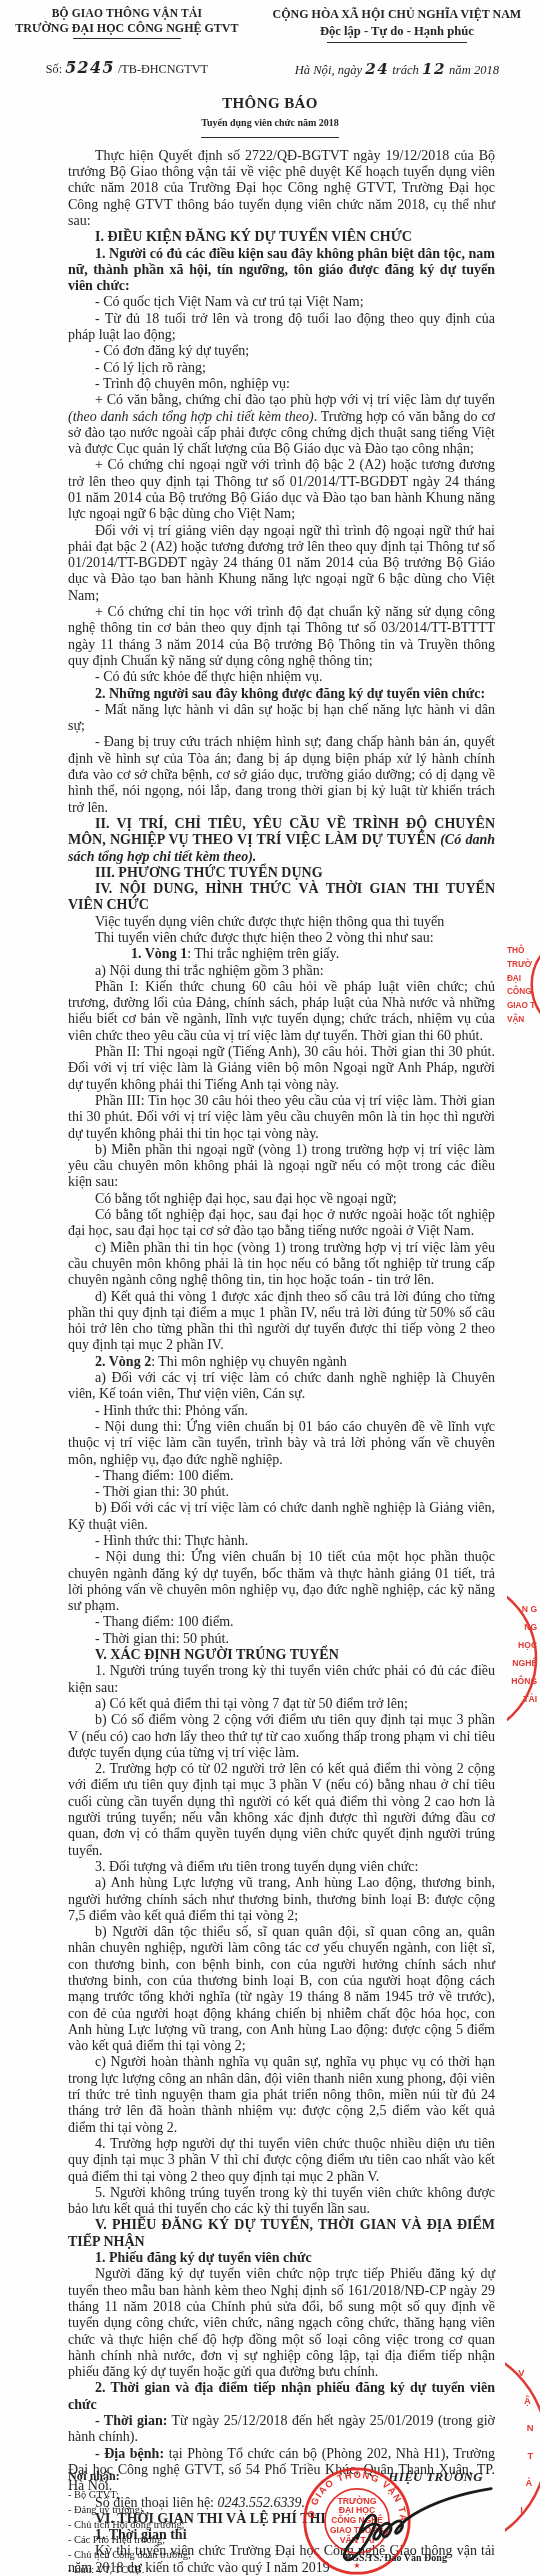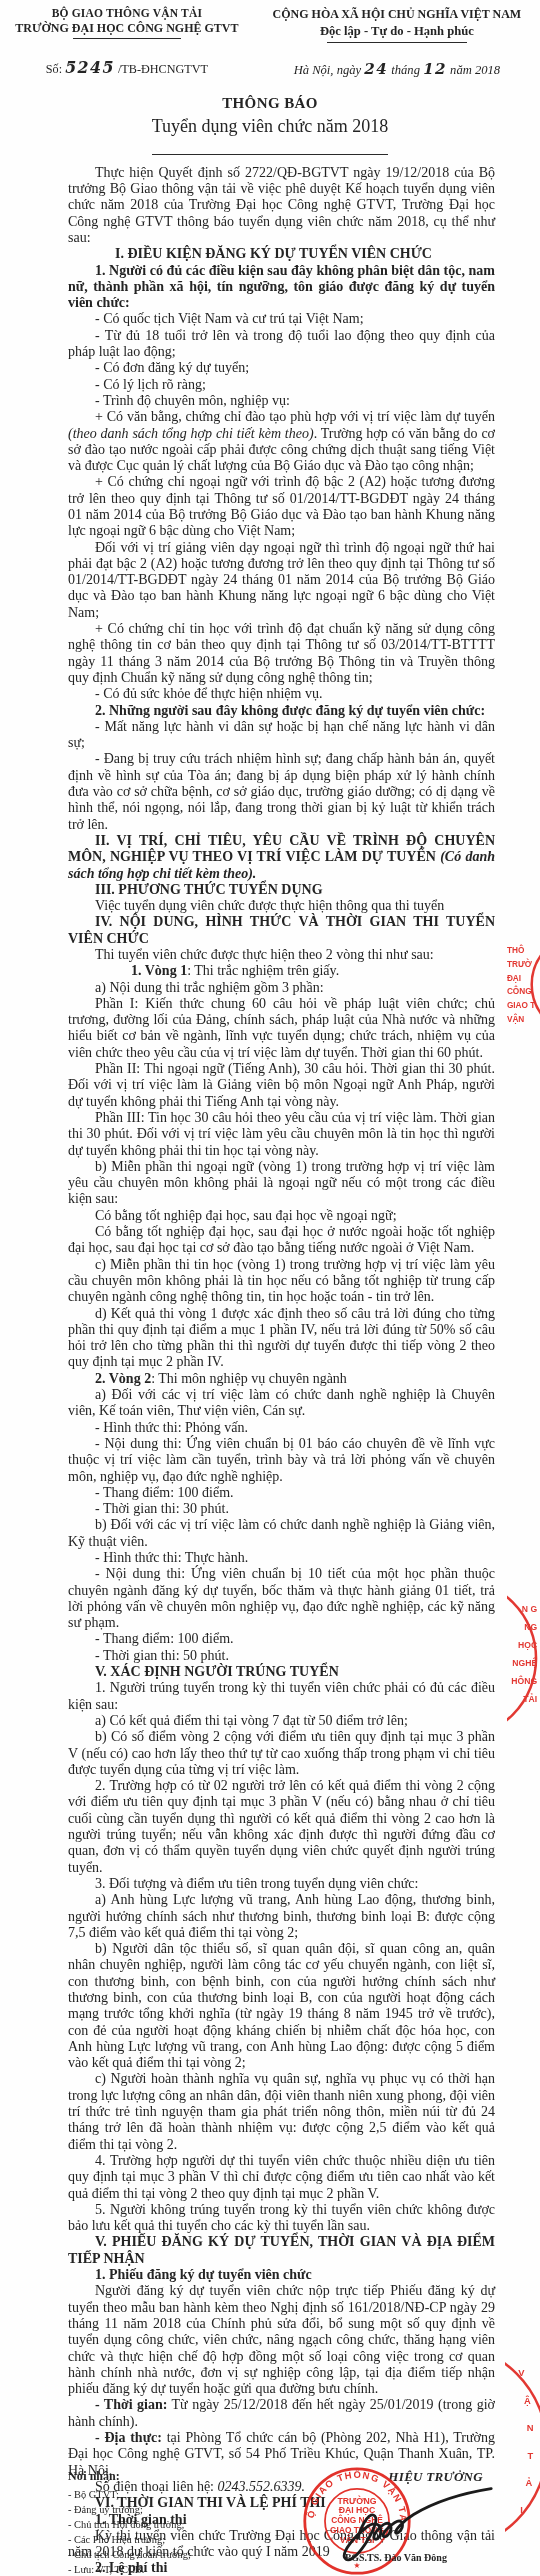--- a/index.html
+++ b/index.html
@@ -19,21 +19,21 @@
   .rule-right{width:140px;}
   .motto1{font-weight:bold;font-size:12px;}
   .motto2{font-weight:bold;font-size:12.6px;margin-top:2.2px;}
   .docnum{margin-top:19px;font-size:12.2px;text-align:center;}
   .hand{font-family:"DejaVu Serif",serif;font-style:italic;font-weight:600;font-size:1.3em;letter-spacing:1.4px;}
   .dateline{margin-top:17.3px;font-style:italic;font-size:12.6px;text-align:center;}
   .dateline .hand{font-size:1.2em;text-align:right;}
   
   .title1{text-align:center;font-weight:bold;font-size:15px;margin-top:17.3px;letter-spacing:0.4px;}
   .title2{text-align:center;margin-top:3.6px;}
-  .title2 span{display:inline-block;font-weight:normal;font-size:18px;border-bottom:1.2px solid #2a2a2a;padding-bottom:17px;}
+  .title2 span{display:inline-block;font-weight:bold;font-size:10px;border-bottom:1.2px solid #2a2a2a;padding-bottom:9px;}
   
   .body-wrap{padding:10px 45px 0 68px;}
   .para{margin:0;text-align:justify;text-indent:27px;font-size:14px;line-height:16.3px;}
   
   .footer-left{position:absolute;left:68px;top:2469px;width:216px;}
   .recip-label{font-weight:bold;font-size:12px;}
   .recip-list{list-style:none;margin:2.9px 0 0;padding:0;font-size:10.4px;line-height:15px;}
   .sign-title{position:absolute;left:310px;top:2469px;width:173px;text-align:right;
     font-weight:bold;font-size:13px;letter-spacing:0.3px;font-style:italic;}
   .signer-name{position:absolute;left:295px;top:2552px;width:202px;text-align:center;
@@ -58,53 +58,53 @@
         <span>/TB-ĐHCNGTVT</span>
       </div>
     </div>
     <div class="hcol-right">
       <div class="motto1">CỘNG HÒA XÃ HỘI CHỦ NGHĨA VIỆT NAM</div>
       <div class="motto2">Độc lập - Tự do - Hạnh phúc</div>
       <div class="hrule rule-right"></div>
       <div class="dateline">
         <span>Hà Nội, ngày</span>
         <span class="hand">24</span>
-        <span>tháng</span>
+        <span>trách</span>
         <span class="hand">12</span>
         <span>năm 2018</span>
       </div>
     </div>
   </div>
 
   <div class="title1">THÔNG BÁO</div>
   <div class="title2">
     <span>Tuyển dụng viên chức năm 2018</span>
   </div>
 
   <div class="body-wrap">
       <p class="para"><span>Thực hiện Quyết định số 2722/QĐ-BGTVT ngày 19/12/2018 của Bộ trưởng Bộ Giao thông vận tải về việc phê duyệt Kế hoạch tuyển dụng viên chức năm 2018 của Trường Đại học Công nghệ GTVT, Trường Đại học Công nghệ GTVT thông báo tuyển dụng viên chức năm 2018, cụ thể như sau:</span></p>
-      <p class="para"><span style="font-weight: bold; margin-left: 20px;">I. ĐIỀU KIỆN ĐĂNG KÝ DỰ TUYỂN VIÊN CHỨC</span></p>
+      <p class="para"><span style="font-weight: bold;">I. ĐIỀU KIỆN ĐĂNG KÝ DỰ TUYỂN VIÊN CHỨC</span></p>
       <p class="para"><span style="font-weight: bold;">1. Người có đủ các điều kiện sau đây không phân biệt dân tộc, nam nữ, thành phần xã hội, tín ngưỡng, tôn giáo được đăng ký dự tuyển viên chức:</span></p>
       <p class="para"><span>- Có quốc tịch Việt Nam và cư trú tại Việt Nam;</span></p>
       <p class="para"><span>- Từ đủ 18 tuổi trở lên và trong độ tuổi lao động theo quy định của pháp luật lao động;</span></p>
       <p class="para"><span>- Có đơn đăng ký dự tuyển;</span></p>
       <p class="para"><span>- Có lý lịch rõ ràng;</span></p>
       <p class="para"><span>- Trình độ chuyên môn, nghiệp vụ:</span></p>
       <p class="para"><span>+ Có văn bằng, chứng chỉ đào tạo phù hợp với vị trí việc làm dự tuyển </span><span style="font-style: italic;">(theo danh sách tổng hợp chi tiết kèm theo)</span><span>. Trường hợp có văn bằng do cơ sở đào tạo nước ngoài cấp phải được công chứng dịch thuật sang tiếng Việt và được Cục quản lý chất lượng của Bộ Giáo dục và Đào tạo công nhận;</span></p>
       <p class="para"><span>+ Có chứng chỉ ngoại ngữ với trình độ bậc 2 (A2) hoặc tương đương trở lên theo quy định tại Thông tư số 01/2014/TT-BGDĐT ngày 24 tháng 01 năm 2014 của Bộ trưởng Bộ Giáo dục và Đào tạo ban hành Khung năng lực ngoại ngữ 6 bậc dùng cho Việt Nam;</span></p>
       <p class="para"><span>Đối với vị trí giảng viên dạy ngoại ngữ thì trình độ ngoại ngữ thứ hai phải đạt bậc 2 (A2) hoặc tương đương trở lên theo quy định tại Thông tư số 01/2014/TT-BGDĐT ngày 24 tháng 01 năm 2014 của Bộ trưởng Bộ Giáo dục và Đào tạo ban hành Khung năng lực ngoại ngữ 6 bậc dùng cho Việt Nam;</span></p>
       <p class="para"><span>+ Có chứng chỉ tin học với trình độ đạt chuẩn kỹ năng sử dụng công nghệ thông tin cơ bản theo quy định tại Thông tư số 03/2014/TT-BTTTT ngày 11 tháng 3 năm 2014 của Bộ trưởng Bộ Thông tin và Truyền thông quy định Chuẩn kỹ năng sử dụng công nghệ thông tin;</span></p>
       <p class="para"><span>- Có đủ sức khỏe để thực hiện nhiệm vụ.</span></p>
       <p class="para"><span style="font-weight: bold;">2. Những người sau đây không được đăng ký dự tuyển viên chức:</span></p>
       <p class="para"><span>- Mất năng lực hành vi dân sự hoặc bị hạn chế năng lực hành vi dân sự;</span></p>
       <p class="para"><span>- Đang bị truy cứu trách nhiệm hình sự; đang chấp hành bản án, quyết định về hình sự của Tòa án; đang bị áp dụng biện pháp xử lý hành chính đưa vào cơ sở chữa bệnh, cơ sở giáo dục, trường giáo dưỡng; có dị dạng về hình thể, nói ngọng, nói lắp, đang trong thời gian bị kỷ luật từ khiển trách trở lên.</span></p>
       <p class="para"><span style="font-weight: bold;">II. VỊ TRÍ, CHỈ TIÊU, YÊU CẦU VỀ TRÌNH ĐỘ CHUYÊN MÔN, NGHIỆP VỤ THEO VỊ TRÍ VIỆC LÀM DỰ TUYỂN </span><span style="font-weight: bold; font-style: italic;">(Có danh sách tổng hợp chi tiết kèm theo).</span></p>
       <p class="para"><span style="font-weight: bold;">III. PHƯƠNG THỨC TUYỂN DỤNG</span></p>
+      <p class="para"><span style="font-weight: bold;">IV. NỘI DUNG, HÌNH THỨC VÀ THỜI GIAN THI TUYỂN VIÊN CHỨC</span></p>
       <p class="para"><span>Việc tuyển dụng viên chức được thực hiện thông qua thi tuyển</span></p>
-      <p class="para"><span style="font-weight: bold;">IV. NỘI DUNG, HÌNH THỨC VÀ THỜI GIAN THI TUYỂN VIÊN CHỨC</span></p>
       <p class="para"><span>Thi tuyển viên chức được thực hiện theo 2 vòng thi như sau:</span></p>
       <p class="para"><span style="font-weight: bold; margin-left: 36px;">1. Vòng 1</span><span>: Thi trắc nghiệm trên giấy.</span></p>
       <p class="para"><span>a) Nội dung thi trắc nghiệm gồm 3 phần:</span></p>
       <p class="para"><span>Phần I: Kiến thức chung 60 câu hỏi về pháp luật viên chức; chủ trương, đường lối của Đảng, chính sách, pháp luật của Nhà nước và những hiểu biết cơ bản về ngành, lĩnh vực tuyển dụng; chức trách, nhiệm vụ của viên chức theo yêu cầu của vị trí việc làm dự tuyển. Thời gian thi 60 phút.</span></p>
       <p class="para"><span>Phần II: Thi ngoại ngữ (Tiếng Anh), 30 câu hỏi. Thời gian thi 30 phút. Đối với vị trí việc làm là Giảng viên bộ môn Ngoại ngữ Anh Pháp, người dự tuyển không phải thi Tiếng Anh tại vòng này.</span></p>
       <p class="para"><span>Phần III: Tin học 30 câu hỏi theo yêu cầu của vị trí việc làm. Thời gian thi 30 phút. Đối với vị trí việc làm yêu cầu chuyên môn là tin học thì người dự tuyển không phải thi tin học tại vòng này.</span></p>
       <p class="para"><span>b) Miễn phần thi ngoại ngữ (vòng 1) trong trường hợp vị trí việc làm yêu cầu chuyên môn không phải là ngoại ngữ nếu có một trong các điều kiện sau:</span></p>
       <p class="para"><span>Có bằng tốt nghiệp đại học, sau đại học về ngoại ngữ;</span></p>
       <p class="para"><span>Có bằng tốt nghiệp đại học, sau đại học ở nước ngoài hoặc tốt nghiệp đại học, sau đại học tại cơ sở đào tạo bằng tiếng nước ngoài ở Việt Nam.</span></p>
       <p class="para"><span>c) Miễn phần thi tin học (vòng 1) trong trường hợp vị trí việc làm yêu cầu chuyên môn không phải là tin học nếu có bằng tốt nghiệp từ trung cấp chuyên ngành công nghệ thông tin, tin học hoặc toán - tin trở lên.</span></p>
@@ -127,22 +127,23 @@
       <p class="para"><span>2. Trường hợp có từ 02 người trở lên có kết quả điểm thi vòng 2 cộng với điểm ưu tiên quy định tại mục 3 phần V (nếu có) bằng nhau ở chỉ tiêu cuối cùng cần tuyển dụng thì người có kết quả điểm thi vòng 2 cao hơn là người trúng tuyển; nếu vẫn không xác định được thì người đứng đầu cơ quan, đơn vị có thẩm quyền tuyển dụng viên chức quyết định người trúng tuyển.</span></p>
       <p class="para"><span>3. Đối tượng và điểm ưu tiên trong tuyển dụng viên chức:</span></p>
       <p class="para"><span>a) Anh hùng Lực lượng vũ trang, Anh hùng Lao động, thương binh, người hưởng chính sách như thương binh, thương binh loại B: được cộng 7,5 điểm vào kết quả điểm thi tại vòng 2;</span></p>
       <p class="para"><span>b) Người dân tộc thiểu số, sĩ quan quân đội, sĩ quan công an, quân nhân chuyên nghiệp, người làm công tác cơ yếu chuyển ngành, con liệt sĩ, con thương binh, con bệnh binh, con của người hưởng chính sách như thương binh, con của thương binh loại B, con của người hoạt động cách mạng trước tổng khởi nghĩa (từ ngày 19 tháng 8 năm 1945 trở về trước), con đẻ của người hoạt động kháng chiến bị nhiễm chất độc hóa học, con Anh hùng Lực lượng vũ trang, con Anh hùng Lao động: được cộng 5 điểm vào kết quả điểm thi tại vòng 2;</span></p>
       <p class="para"><span>c) Người hoàn thành nghĩa vụ quân sự, nghĩa vụ phục vụ có thời hạn trong lực lượng công an nhân dân, đội viên thanh niên xung phong, đội viên trí thức trẻ tình nguyện tham gia phát triển nông thôn, miền núi từ đủ 24 tháng trở lên đã hoàn thành nhiệm vụ: được cộng 2,5 điểm vào kết quả điểm thi tại vòng 2.</span></p>
       <p class="para"><span>4. Trường hợp người dự thi tuyển viên chức thuộc nhiều diện ưu tiên quy định tại mục 3 phần V thì chỉ được cộng điểm ưu tiên cao nhất vào kết quả điểm thi tại vòng 2 theo quy định tại mục 2 phần V.</span></p>
       <p class="para"><span>5. Người không trúng tuyển trong kỳ thi tuyển viên chức không được bảo lưu kết quả thi tuyển cho các kỳ thi tuyển lần sau.</span></p>
       <p class="para"><span style="font-weight: bold;">V. PHIẾU ĐĂNG KÝ DỰ TUYỂN, THỜI GIAN VÀ ĐỊA ĐIỂM TIẾP NHẬN</span></p>
       <p class="para"><span style="font-weight: bold;">1. Phiếu đăng ký dự tuyển viên chức</span></p>
       <p class="para"><span>Người đăng ký dự tuyển viên chức nộp trực tiếp Phiếu đăng ký dự tuyển theo mẫu ban hành kèm theo Nghị định số 161/2018/NĐ-CP ngày 29 tháng 11 năm 2018 của Chính phủ sửa đổi, bổ sung một số quy định về tuyển dụng công chức, viên chức, nâng ngạch công chức, thăng hạng viên chức và thực hiện chế độ hợp đồng một số loại công việc trong cơ quan hành chính nhà nước, đơn vị sự nghiệp công lập, tại địa điểm tiếp nhận phiếu đăng ký dự tuyển hoặc gửi qua đường bưu chính.</span></p>
+      <p class="para"><span style="font-weight: bold;">2. Thời gian và địa điểm tiếp nhận phiếu đăng ký dự tuyển viên chức</span></p>
       <p class="para"><span style="font-weight: bold;">- Thời gian:</span><span> Từ ngày 25/12/2018 đến hết ngày 25/01/2019 (trong giờ hành chính).</span></p>
-      <p class="para"><span style="font-weight: bold;">- Địa thực:</span><span> tại Phòng Tổ chức cán bộ (Phòng 202, Nhà H1), Trường Đại học Công nghệ GTVT, số 54 Phố Triều Khúc, Quận Thanh Xuân, TP. Hà Nội.</span></p>
+      <p class="para"><span style="font-weight: bold;">- Địa bệnh:</span><span> tại Phòng Tổ chức cán bộ (Phòng 202, Nhà H1), Trường Đại học Công nghệ GTVT, số 54 Phố Triều Khúc, Quận Thanh Xuân, TP. Hà Nội.</span></p>
       <p class="para"><span>Số điện thoại liên hệ: </span><span style="font-style: italic;">0243.552.6339.</span></p>
       <p class="para"><span style="font-weight: bold;">VI. THỜI GIAN THI VÀ LỆ PHÍ THI</span></p>
       <p class="para"><span style="font-weight: bold;">1. Thời gian thi</span></p>
       <p class="para"><span>Kỳ thi tuyển viên chức Trường Đại học Công nghệ Giao thông vận tải năm 2018 dự kiến tổ chức vào quý I năm 2019</span></p>
       <p class="para"><span style="font-weight: bold;">2. Lệ phí thi</span></p>
     </div>
 
   <div class="footer-left">
     <div class="recip-label">Nơi nhận:</div>
     <ul class="recip-list">

